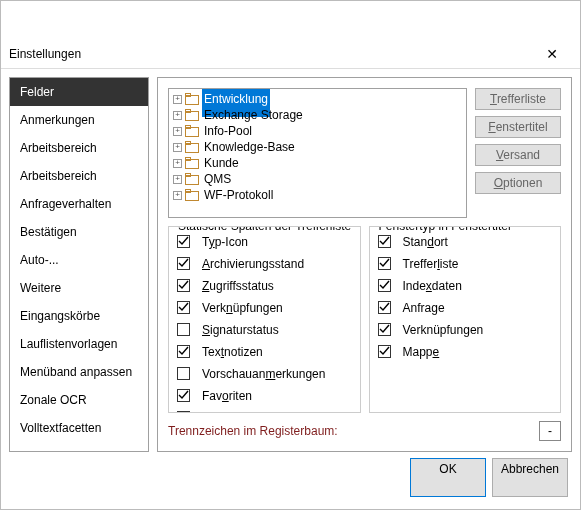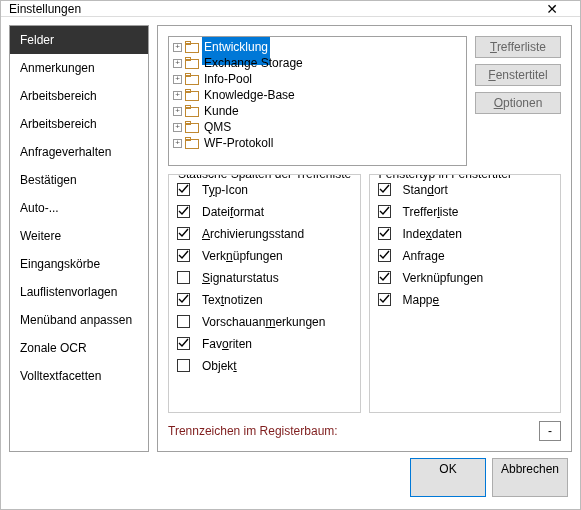--- a/index.html
+++ b/index.html
@@ -1,18 +1,18 @@
 <!DOCTYPE html>
 <html><head>
 <meta charset="utf-8">
 <style>
   * { box-sizing: border-box; font-family: "Segoe UI", Tahoma, sans-serif; font-size: 12px; }
   html, body { margin: 0; padding: 0; background: #fff; }
   .window { width: 581px; height: 510px; background: #fff; border: 1px solid #bbb; display: flex; flex-direction: column; }
-  .titlebar { height: 16px; display: flex; align-items: center; padding: 4px 8px; border-bottom: 1px solid #ddd; }
+  .titlebar { height: 30px; display: flex; align-items: center; padding: 4px 8px; border-bottom: 1px solid #ddd; margin-top: 38px; }
   .titlebar-title { flex: 1; color: #000; }
   .titlebar-close { width: 40px; height: 28px; display: flex; align-items: center; justify-content: center; font-size: 14px; font-family: Arial; color: #000; }
   .body { flex: 1; display: flex; flex-direction: column; padding: 8px; gap: 6px; overflow: hidden; }
   .panels { flex: 1; display: flex; gap: 8px; overflow: hidden; }
   .sidebar { width: 140px; border: 1px solid #a0a0a0; background: #fff; overflow-y: auto; }
   .sidebar-item { padding: 7px 10px; color: #000; cursor: default; }
   .sidebar-item.selected { background: #333; color: #fff; }
   .main { flex: 1; border: 1px solid #a0a0a0; padding: 10px; display: flex; flex-direction: column; gap: 8px; overflow: hidden; }
   .top-row { display: flex; gap: 8px; align-items: flex-start; }
   .tree { flex: 1; border: 1px solid #a0a0a0; height: 130px; overflow: auto; background: #fff; padding: 2px 4px; }
@@ -131,20 +131,21 @@
                     <rect x="0.5" y="2.5" width="13" height="9" fill="none" stroke="#c08830"></rect>
                     <rect x="0.5" y="0.5" width="5" height="3" fill="none" stroke="#c08830"></rect>
                   </svg>
                 </span>
                 <span class="tree-label">WF-Protokoll</span>
               </div>
             </div>
           <div class="btn-col" id="side-buttons">
               <div class="btn"><span class="ul">T</span>refferliste</div>
               <div class="btn"><span class="ul">F</span>enstertitel</div>
+              <div class="btn"><span class="ul">V</span>ersand</div>
               <div class="btn"><span class="ul">O</span>ptionen</div>
             </div>
         </div>
         <div class="groups-row">
           <div class="group">
             <span class="group-title">Statische Spalten der Trefferliste</span>
             <div id="static-cols">
                 <div class="chk-row">
                   <div class="chk">
                     <svg width="11" height="11" viewBox="0 0 11 11">
@@ -152,29 +153,29 @@
                     </svg>
                   </div>
                   <span>T<span class="ul">y</span>p-Icon</span>
                 </div>
                 <div class="chk-row">
                   <div class="chk">
                     <svg width="11" height="11" viewBox="0 0 11 11">
                       <path d="M1 5 L4 8 L10 1" stroke="#000" stroke-width="1.4" fill="none"></path>
                     </svg>
                   </div>
-                  <span>Datei<span class="ul">f</span>ormat</span>
-                </div>
-                <div class="chk-row">
-                  <div class="chk">
-                    <svg width="11" height="11" viewBox="0 0 11 11">
-                      <path d="M1 5 L4 8 L10 1" stroke="#000" stroke-width="1.4" fill="none"></path>
-                    </svg>
-                  </div>
                   <span><span class="ul">A</span>rchivierungsstand</span>
+                </div>
+                <div class="chk-row">
+                  <div class="chk">
+                    <svg width="11" height="11" viewBox="0 0 11 11">
+                      <path d="M1 5 L4 8 L10 1" stroke="#000" stroke-width="1.4" fill="none"></path>
+                    </svg>
+                  </div>
+                  <span><span class="ul">Z</span>ugriffsstatus</span>
                 </div>
                 <div class="chk-row">
                   <div class="chk">
                     <svg width="11" height="11" viewBox="0 0 11 11">
                       <path d="M1 5 L4 8 L10 1" stroke="#000" stroke-width="1.4" fill="none"></path>
                     </svg>
                   </div>
                   <span>Verk<span class="ul">n</span>üpfungen</span>
                 </div>
                 <div class="chk-row">

